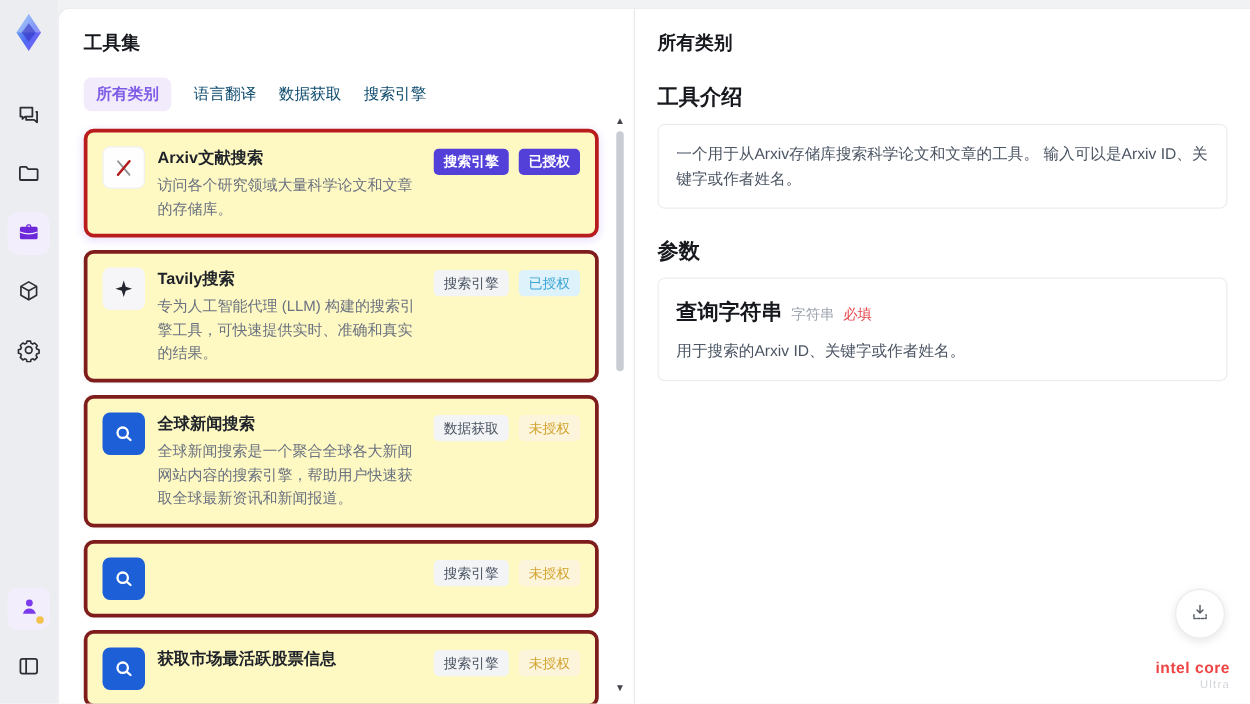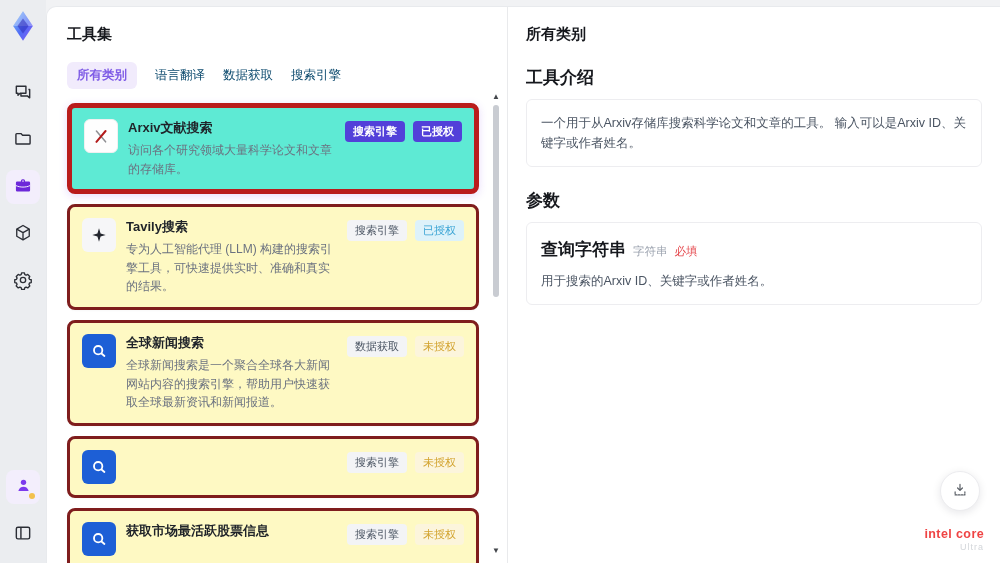--- a/index.html
+++ b/index.html
@@ -44,21 +44,21 @@
   .tab { font-size:12.5px; color:#0c4a6e; cursor:pointer; padding:5px 0; white-space:nowrap; }
   .tab.active { background:#f1ebfc; color:#7f5ce6; border-radius:6px; padding:5px 10px; font-weight:bold; }
 
   .cards { width:412px; }
   .card {
     display:flex; gap:10px; padding:11px 12px; border:3px solid #7f1d1d;
     border-radius:8px; margin-bottom:10px; background:#fef9c3; cursor:pointer;
     box-shadow:0 1px 2px rgba(17,24,39,0.03);
   }
   .card.selected {
-    background:#5eead4; border:5px solid #b91c1c;
+    background:#fef9c3; border:3px solid #b91c1c;
     box-shadow:0 2px 8px rgba(124,58,237,0.18);
   }
   .tool-icon {
     width:34px; height:34px; border-radius:6px; flex-shrink:0;
     display:flex; align-items:center; justify-content:center; background:#f6f6f8;
   }
   .tool-icon.white { background:#fefefe; border:1px solid #f0f0f0; }
   .tool-icon.blue { background:#1d5fd6; }
   .tool-text { width:256px; }
   .tool-title { font-size:13px; font-weight:bold; color:#1f2329; margin-bottom:4px; }

